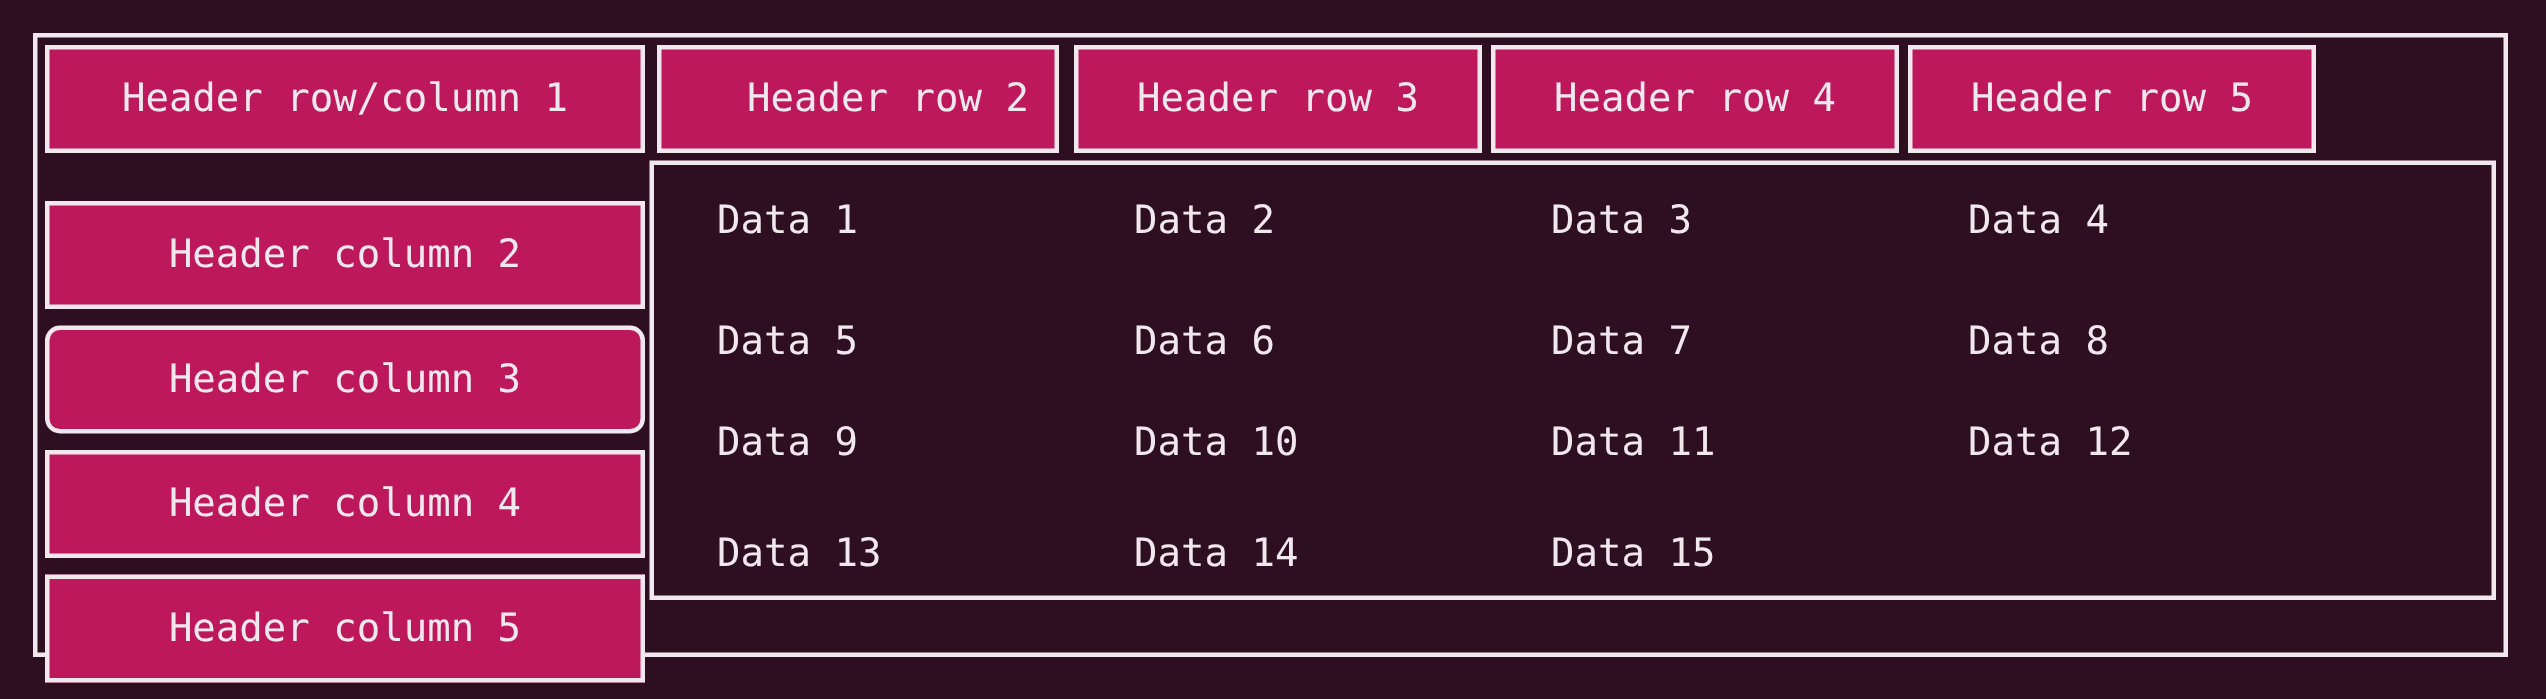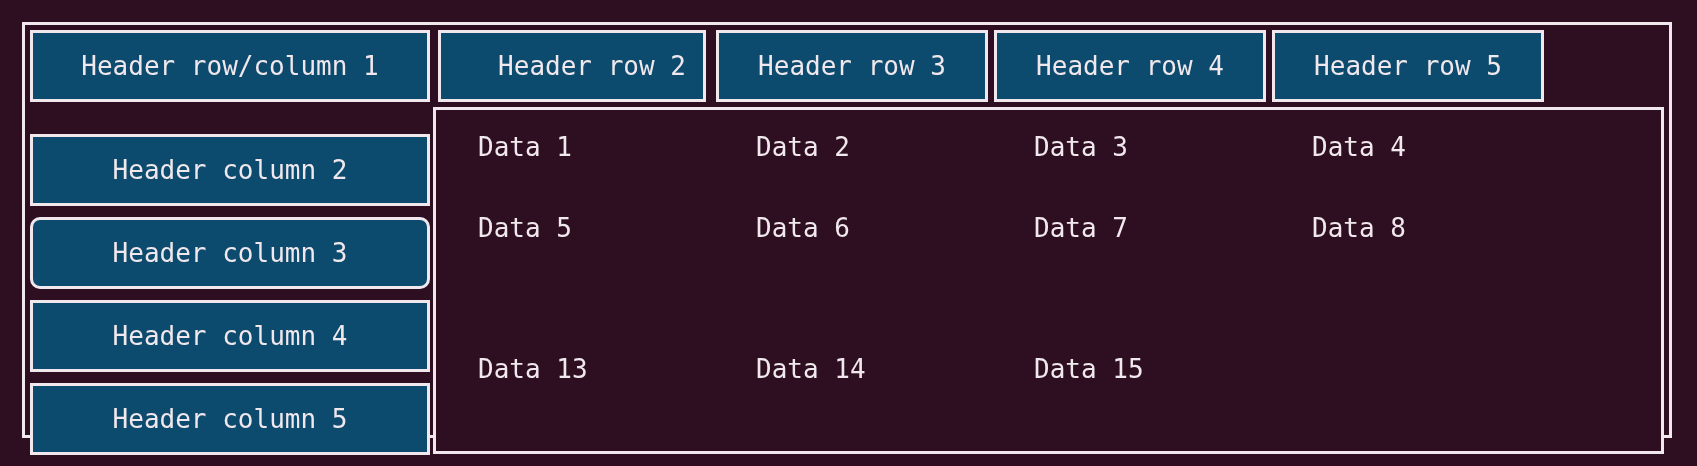--- a/index.html
+++ b/index.html
@@ -25,21 +25,21 @@
     height: 416px;
     box-sizing: border-box;
     border: 3px solid #f0e8ec;
     background: #2e0f21;
   }
 
   
   .cell {
     box-sizing: border-box;
     border: 3px solid #f0e8ec;
-    background: #0c4a6e;
+    background: #be185d;
     position: absolute;
     display: flex;
     align-items: center;
     font-size: 26px;
     line-height: 1;
     letter-spacing: 0px;
     white-space: nowrap;
     overflow: hidden;
   }
   .cell.center { justify-content: center; }
@@ -81,21 +81,21 @@
   #hc-3 { top: 83px; border-radius: 10px; }
   #hc-4 { top: 166px; }
   #hc-5 { top: 249px; }
 
   
   #data-body {
     position: absolute;
     left: 408px;
     top: 82px;
     width: 1231px;
-    height: 347px;
+    height: 293px;
     box-sizing: border-box;
     border: 3px solid #f0e8ec;
     background: #2e0f21;
   }
   .data-row {
     position: absolute;
     left: 0;
     width: 100%;
     height: 74px;
   }
@@ -155,20 +155,26 @@
       <div class="data-cell dc-4">Data 4</div>
     </div>
 
     <div class="data-row" style="top:81px;">
       <div class="data-cell dc-1">Data 5</div>
       <div class="data-cell dc-2">Data 6</div>
       <div class="data-cell dc-3">Data 7</div>
       <div class="data-cell dc-4">Data 8</div>
     </div>
 
+    <div class="data-row" style="top:148px;">
+      <div class="data-cell dc-1">Data 9</div>
+      <div class="data-cell dc-2">Data 10</div>
+      <div class="data-cell dc-3">Data 11</div>
+      <div class="data-cell dc-4">Data 12</div>
+    </div>
 
     <div class="data-row" style="top:222px;">
       <div class="data-cell dc-1">Data 13</div>
       <div class="data-cell dc-2">Data 14</div>
       <div class="data-cell dc-3">Data 15</div>
     </div>
 
   </div>
 </div>
 

